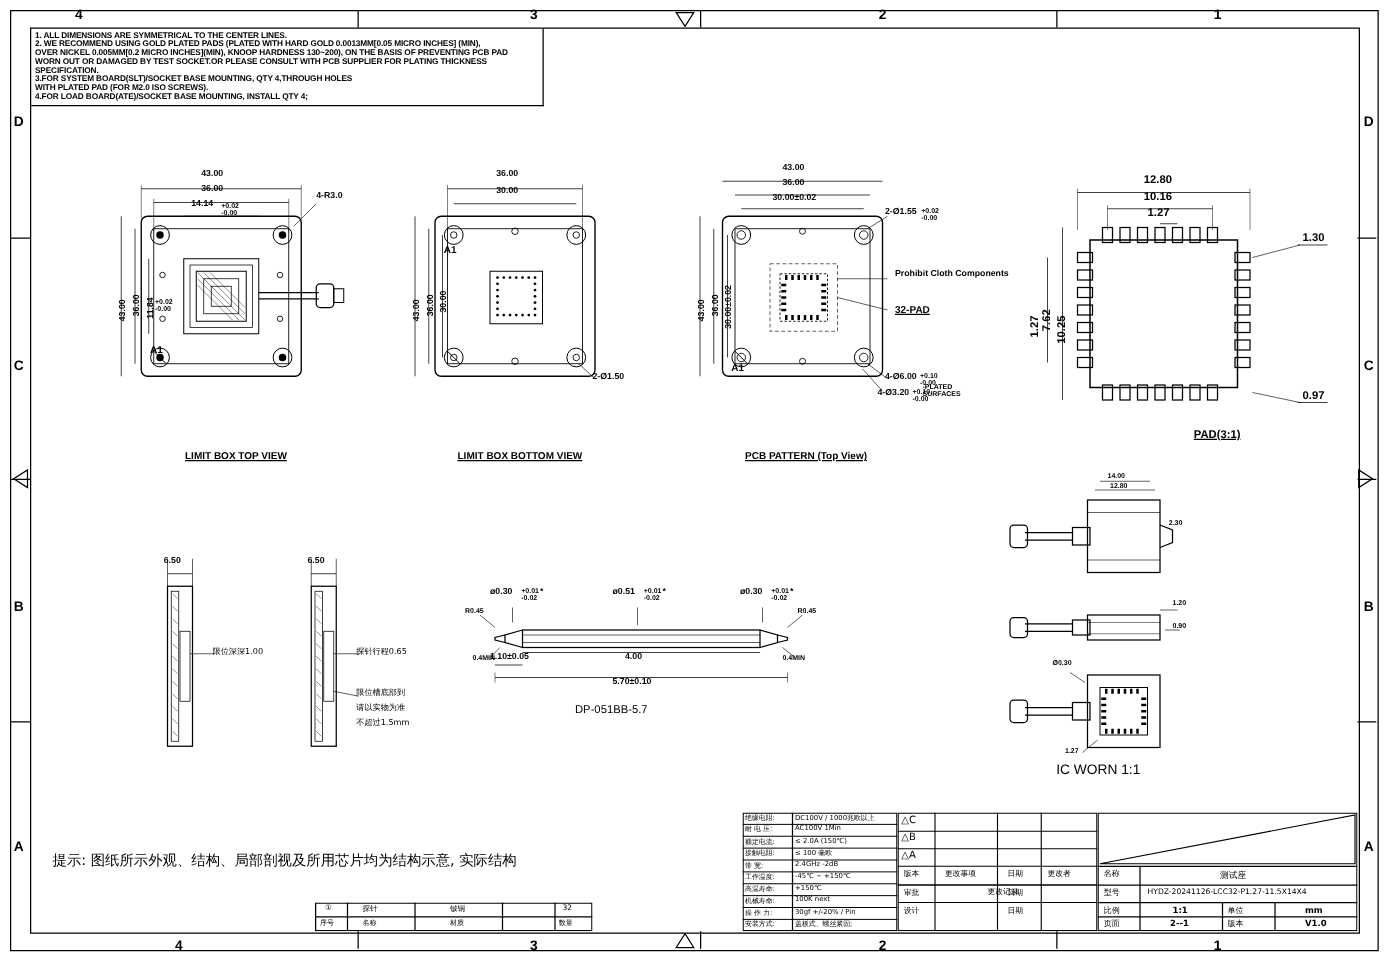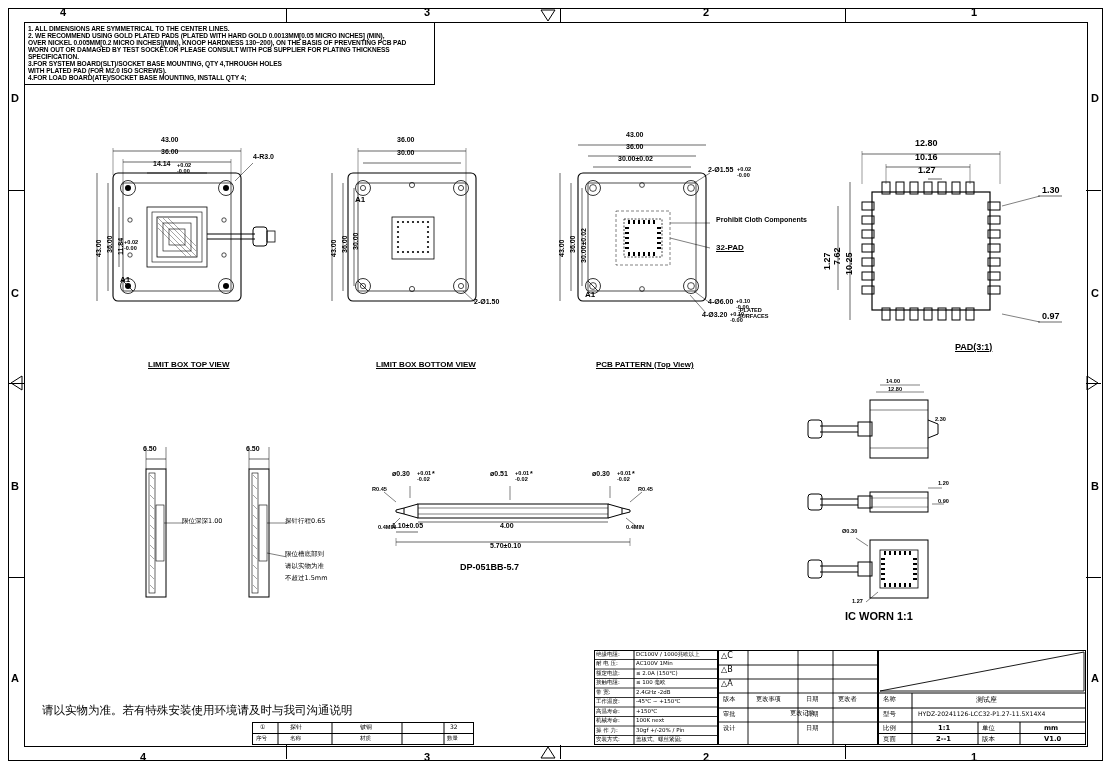--- a/index.html
+++ b/index.html
@@ -10,21 +10,21 @@
   .frame-inner{position:absolute;left:24px;top:22px;width:1062px;height:723px;border:1.5px solid #000;}
   .zone-label{position:absolute;font-size:11px;font-weight:bold;color:#000;}
   .tick{position:absolute;background:#000;}
   
   .notes{position:absolute;left:25px;top:23px;width:410px;height:62px;border-right:1.4px solid #000;border-bottom:1.4px solid #000;padding:2px 3px;box-sizing:border-box;}
   .notes .t{font-size:6.6px;line-height:7.0px;font-weight:bold;letter-spacing:-0.1px;}
   .notes .hd{font-size:7.6px;font-weight:bold;margin-bottom:0.5px;}
   .dim{position:absolute;font-size:7px;font-weight:bold;white-space:nowrap;}
   .dimsm{position:absolute;font-size:5.6px;font-weight:bold;white-space:nowrap;}
   .cap{position:absolute;font-size:8px;font-weight:bold;text-decoration:underline;white-space:nowrap;}
-  .capn{position:absolute;font-size:9px;font-weight:bold;white-space:nowrap;}
+  .capn{position:absolute;font-size:9px;font-weight:normal;white-space:nowrap;}
   .lbl{position:absolute;font-size:8px;font-weight:bold;white-space:nowrap;}
   .cn{position:absolute;font-size:7px;white-space:nowrap;font-family:"DejaVu Sans",sans-serif;}
   .vdim{position:absolute;font-size:7px;font-weight:bold;white-space:nowrap;transform-origin:left top;transform:rotate(-90deg);}
   .tip{position:absolute;font-size:11.5px;font-family:"DejaVu Sans",sans-serif;line-height:20px;}
   svg{display:block;}
 </style>
 </head>
 <body>
 
 <div class="sheet">
@@ -219,21 +219,21 @@
       <line x1="58" y1="146" x2="68" y2="156" stroke="#000" stroke-width="0.8"></line>
     </svg>
     <div class="dim" style="left:97px;top:1px;">36.00</div>
     <div class="dim" style="left:97px;top:14px;">30.00</div>
     <div class="vdim" style="left:30px;top:122px;">43.00</div>
     <div class="vdim" style="left:41px;top:118px;">36.00</div>
     <div class="vdim" style="left:52px;top:115px;">30.00</div>
     <div class="dim" style="left:174px;top:163px;">2-Ø1.50</div>
     <div class="lbl" style="left:55px;top:60px;">A1</div>
   </div>
-  <div class="cap" style="left:376px;top:360px;">LIMIT BOX  BOTTOM VIEW</div>
+  <div class="cap" style="left:366px;top:360px;">LIMIT BOX  BOTTOM VIEW</div>
 
   <div class="abs" style="left:530px;top:135px;width:230px;height:215px;">
     <svg width="230" height="215" viewBox="0 0 230 215">
       <rect x="48" y="38" width="128" height="128" fill="none" stroke="#000" stroke-width="1.1" rx="5"></rect>
       <rect x="58" y="48" width="108" height="108" fill="none" stroke="#000" stroke-width="0.7"></rect>
       <circle cx="63" cy="53" r="7.5" fill="none" stroke="#000" stroke-width="0.8"></circle>
       <circle cx="161" cy="53" r="7.5" fill="none" stroke="#000" stroke-width="0.8"></circle>
       <circle cx="63" cy="151" r="7.5" fill="none" stroke="#000" stroke-width="0.8"></circle>
       <circle cx="161" cy="151" r="7.5" fill="none" stroke="#000" stroke-width="0.8"></circle>
       <circle cx="63" cy="53" r="3.4" fill="none" stroke="#000" stroke-width="0.7"></circle>
@@ -361,21 +361,21 @@
     <div class="dim" style="left:85px;top:22px;font-size:9px;">10.16</div>
     <div class="dim" style="left:88px;top:35px;font-size:9px;">1.27</div>
     <div class="vdim" style="left:14px;top:145px;font-size:9px;">10.25</div>
     <div class="vdim" style="left:2px;top:135px;font-size:9px;">7.62</div>
     <div class="vdim" style="left:-8px;top:140px;font-size:9px;">1.27</div>
     <div class="dim" style="left:212px;top:55px;font-size:9px;">1.30</div>
     <div class="dim" style="left:212px;top:181px;font-size:9px;">0.97</div>
   </div>
   <div class="cap" style="left:955px;top:342px;font-size:9px;">PAD(3:1)</div>
 
-  <div class="abs" style="left:132px;top:445px;width:90px;height:160px;">
+  <div class="abs" style="left:120px;top:445px;width:90px;height:160px;">
     <svg width="90" height="160" viewBox="0 0 90 160">
       <line x1="14" y1="2" x2="14" y2="24" stroke="#000" stroke-width="0.5"></line>
       <line x1="34" y1="2" x2="34" y2="24" stroke="#000" stroke-width="0.5"></line>
       <line x1="14" y1="14" x2="34" y2="14" stroke="#000" stroke-width="0.6"></line>
       <rect x="14" y="24" width="20" height="128" fill="none" stroke="#000" stroke-width="1"></rect>
       <rect x="17" y="28" width="6" height="120" fill="none" stroke="#000" stroke-width="0.6"></rect>
       <rect x="24" y="60" width="8" height="56" fill="none" stroke="#000" stroke-width="0.6"></rect>
       <g stroke="#000" stroke-width="0.35">
         <line x1="18" y1="30" x2="22" y2="34"></line>
           <line x1="18" y1="40" x2="22" y2="44"></line>
@@ -534,21 +534,21 @@
     <div class="dimsm" style="left:206px;top:-2px;">14.00</div>
     <div class="dimsm" style="left:208px;top:6px;">12.80</div>
     <div class="dimsm" style="left:255px;top:36px;">2.30</div>
     <div class="dimsm" style="left:258px;top:100px;">1.20</div>
     <div class="dimsm" style="left:258px;top:118px;">0.90</div>
     <div class="dimsm" style="left:162px;top:148px;">Ø0.30</div>
     <div class="dimsm" style="left:172px;top:218px;">1.27</div>
   </div>
   <div class="capn" style="left:845px;top:610px;text-decoration:none;font-size:11px;">IC WORN 1:1</div>
 
-  <div class="tip" style="left:42px;top:700px;">请以实物为准。若有特殊安装使用环境请及时与我司沟通说明</div>
+  <div class="tip" style="left:42px;top:678px;">提示: 图纸所示外观、结构、局部剖视及所用芯片均为结构示意, 实际结构</div>
 
   <div class="abs" style="left:252px;top:722px;width:222px;height:23px;">
     <svg width="222" height="23" viewBox="0 0 222 23" style="position:absolute;left:0;top:0;">
       <rect x="0.5" y="0.5" width="221" height="22" fill="none" stroke="#000" stroke-width="1"></rect>
       <line x1="0" y1="11.5" x2="222" y2="11.5" stroke="#000" stroke-width="1"></line>
       <line x1="26" y1="0" x2="26" y2="23" stroke="#000" stroke-width="1"></line>
       <line x1="80" y1="0" x2="80" y2="23" stroke="#000" stroke-width="1"></line>
       <line x1="150" y1="0" x2="150" y2="23" stroke="#000" stroke-width="1"></line>
       <line x1="192" y1="0" x2="192" y2="23" stroke="#000" stroke-width="1"></line>
     </svg>

